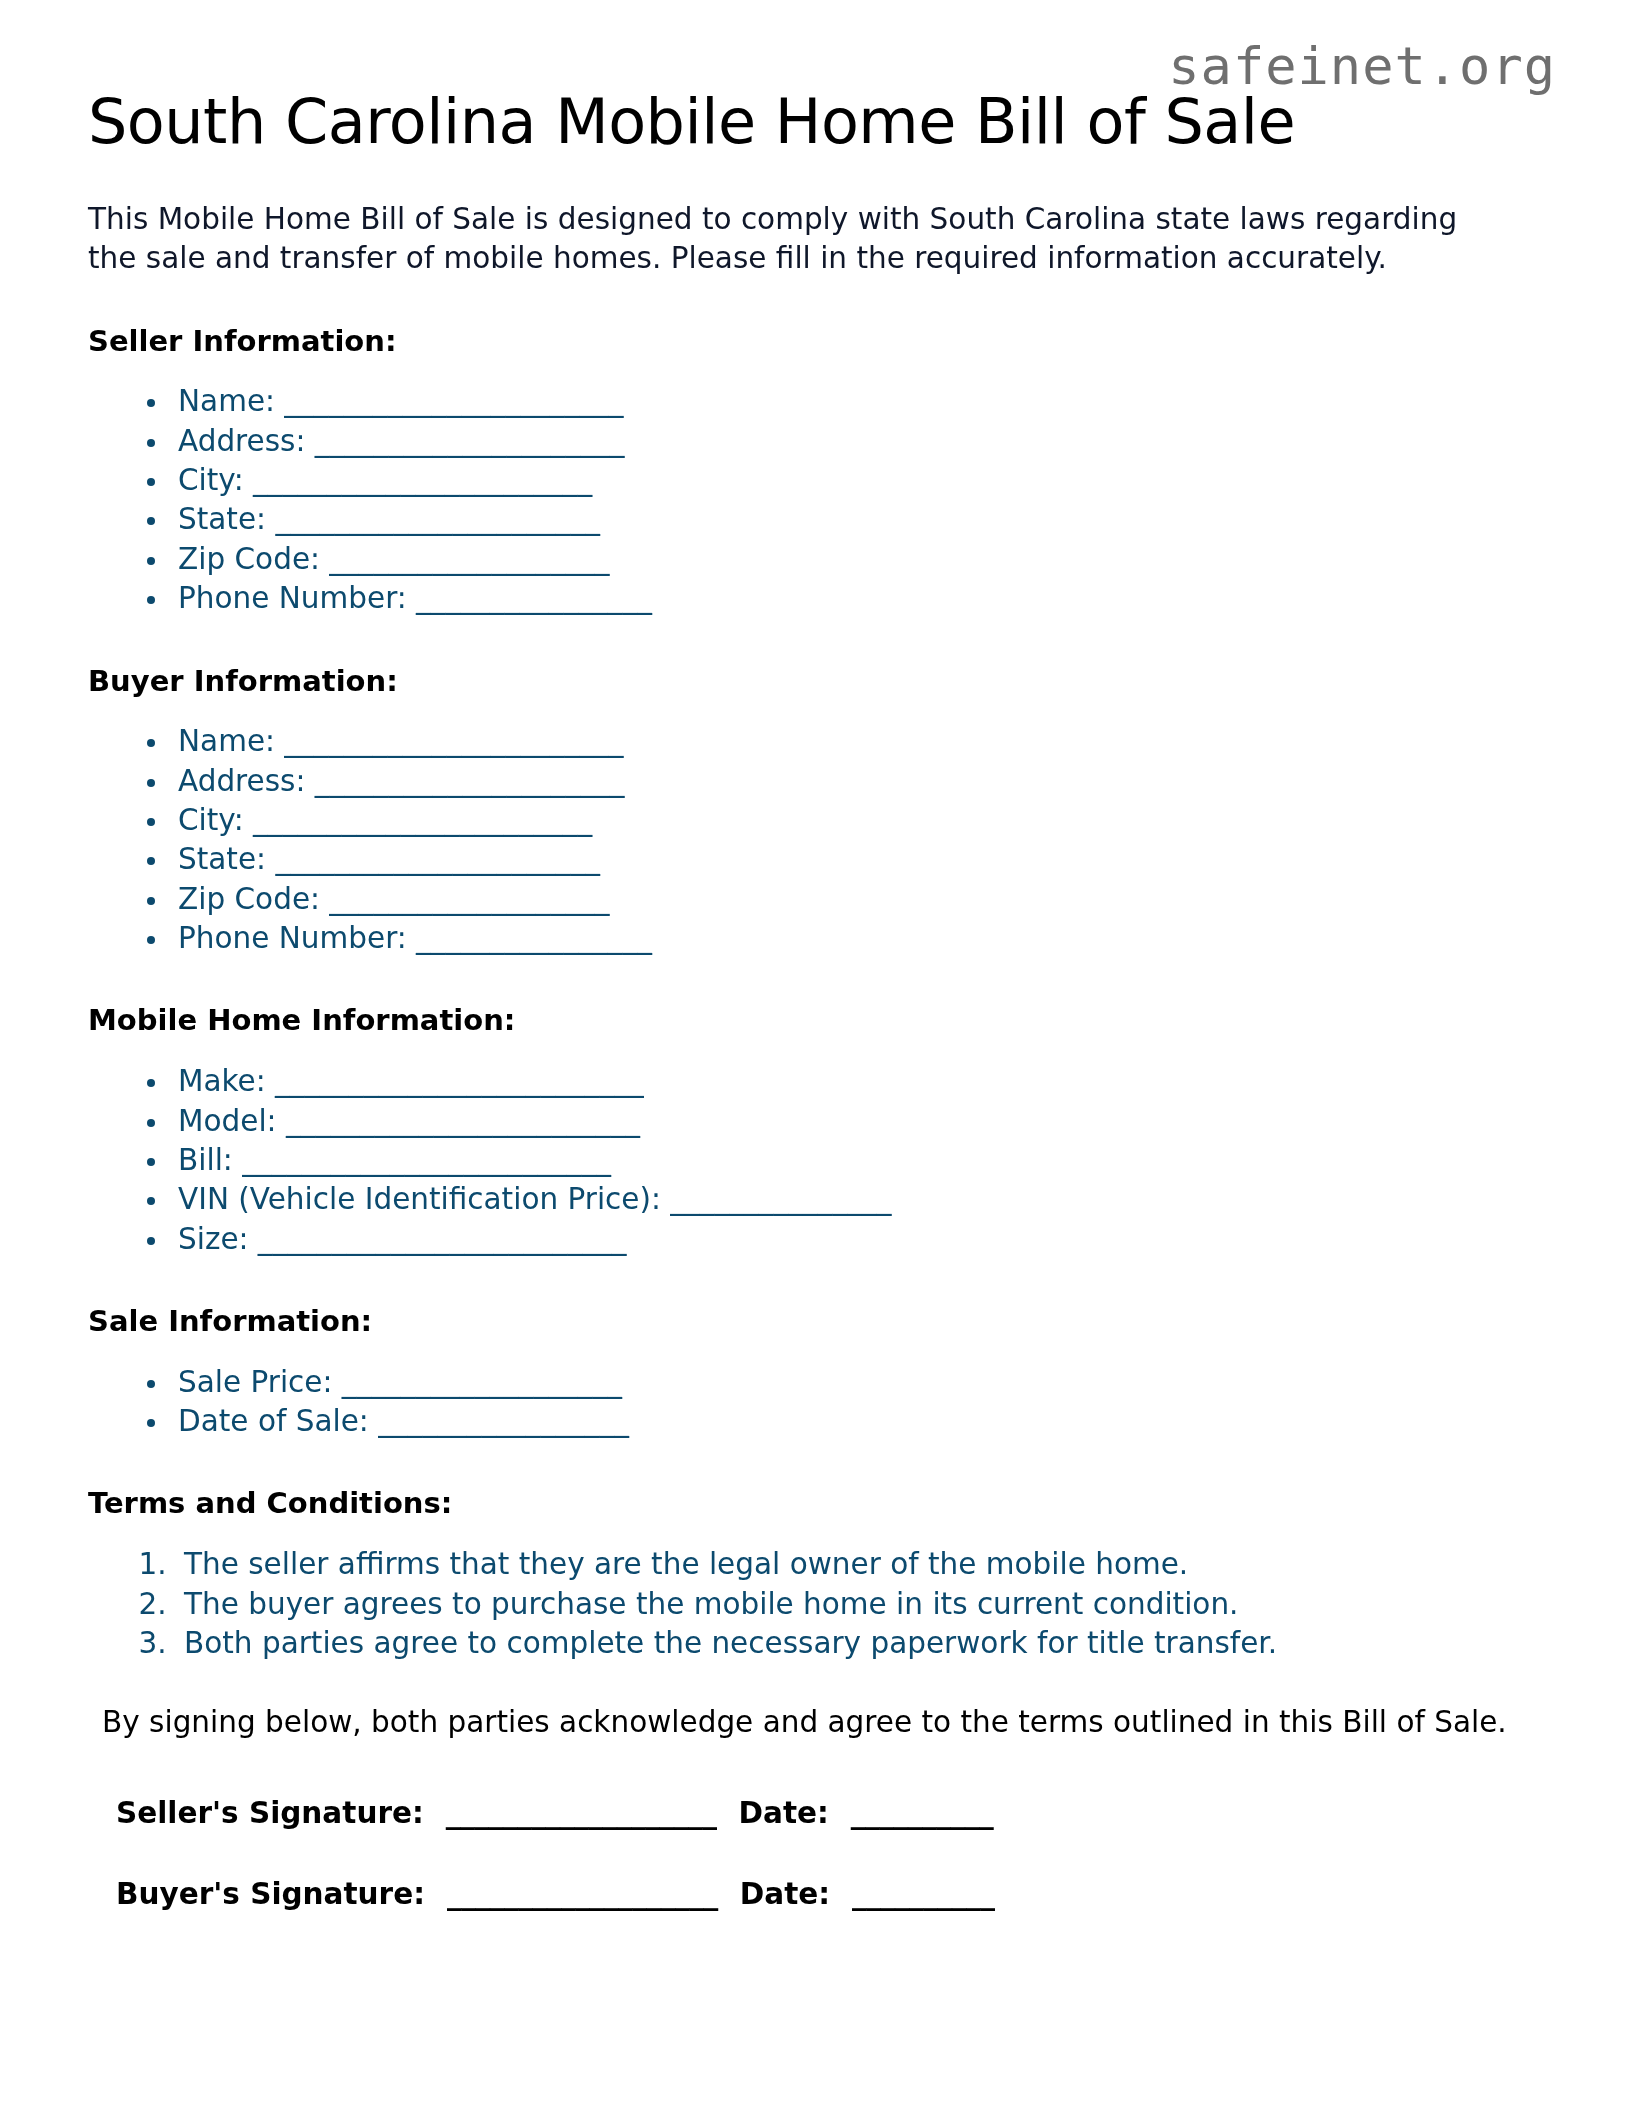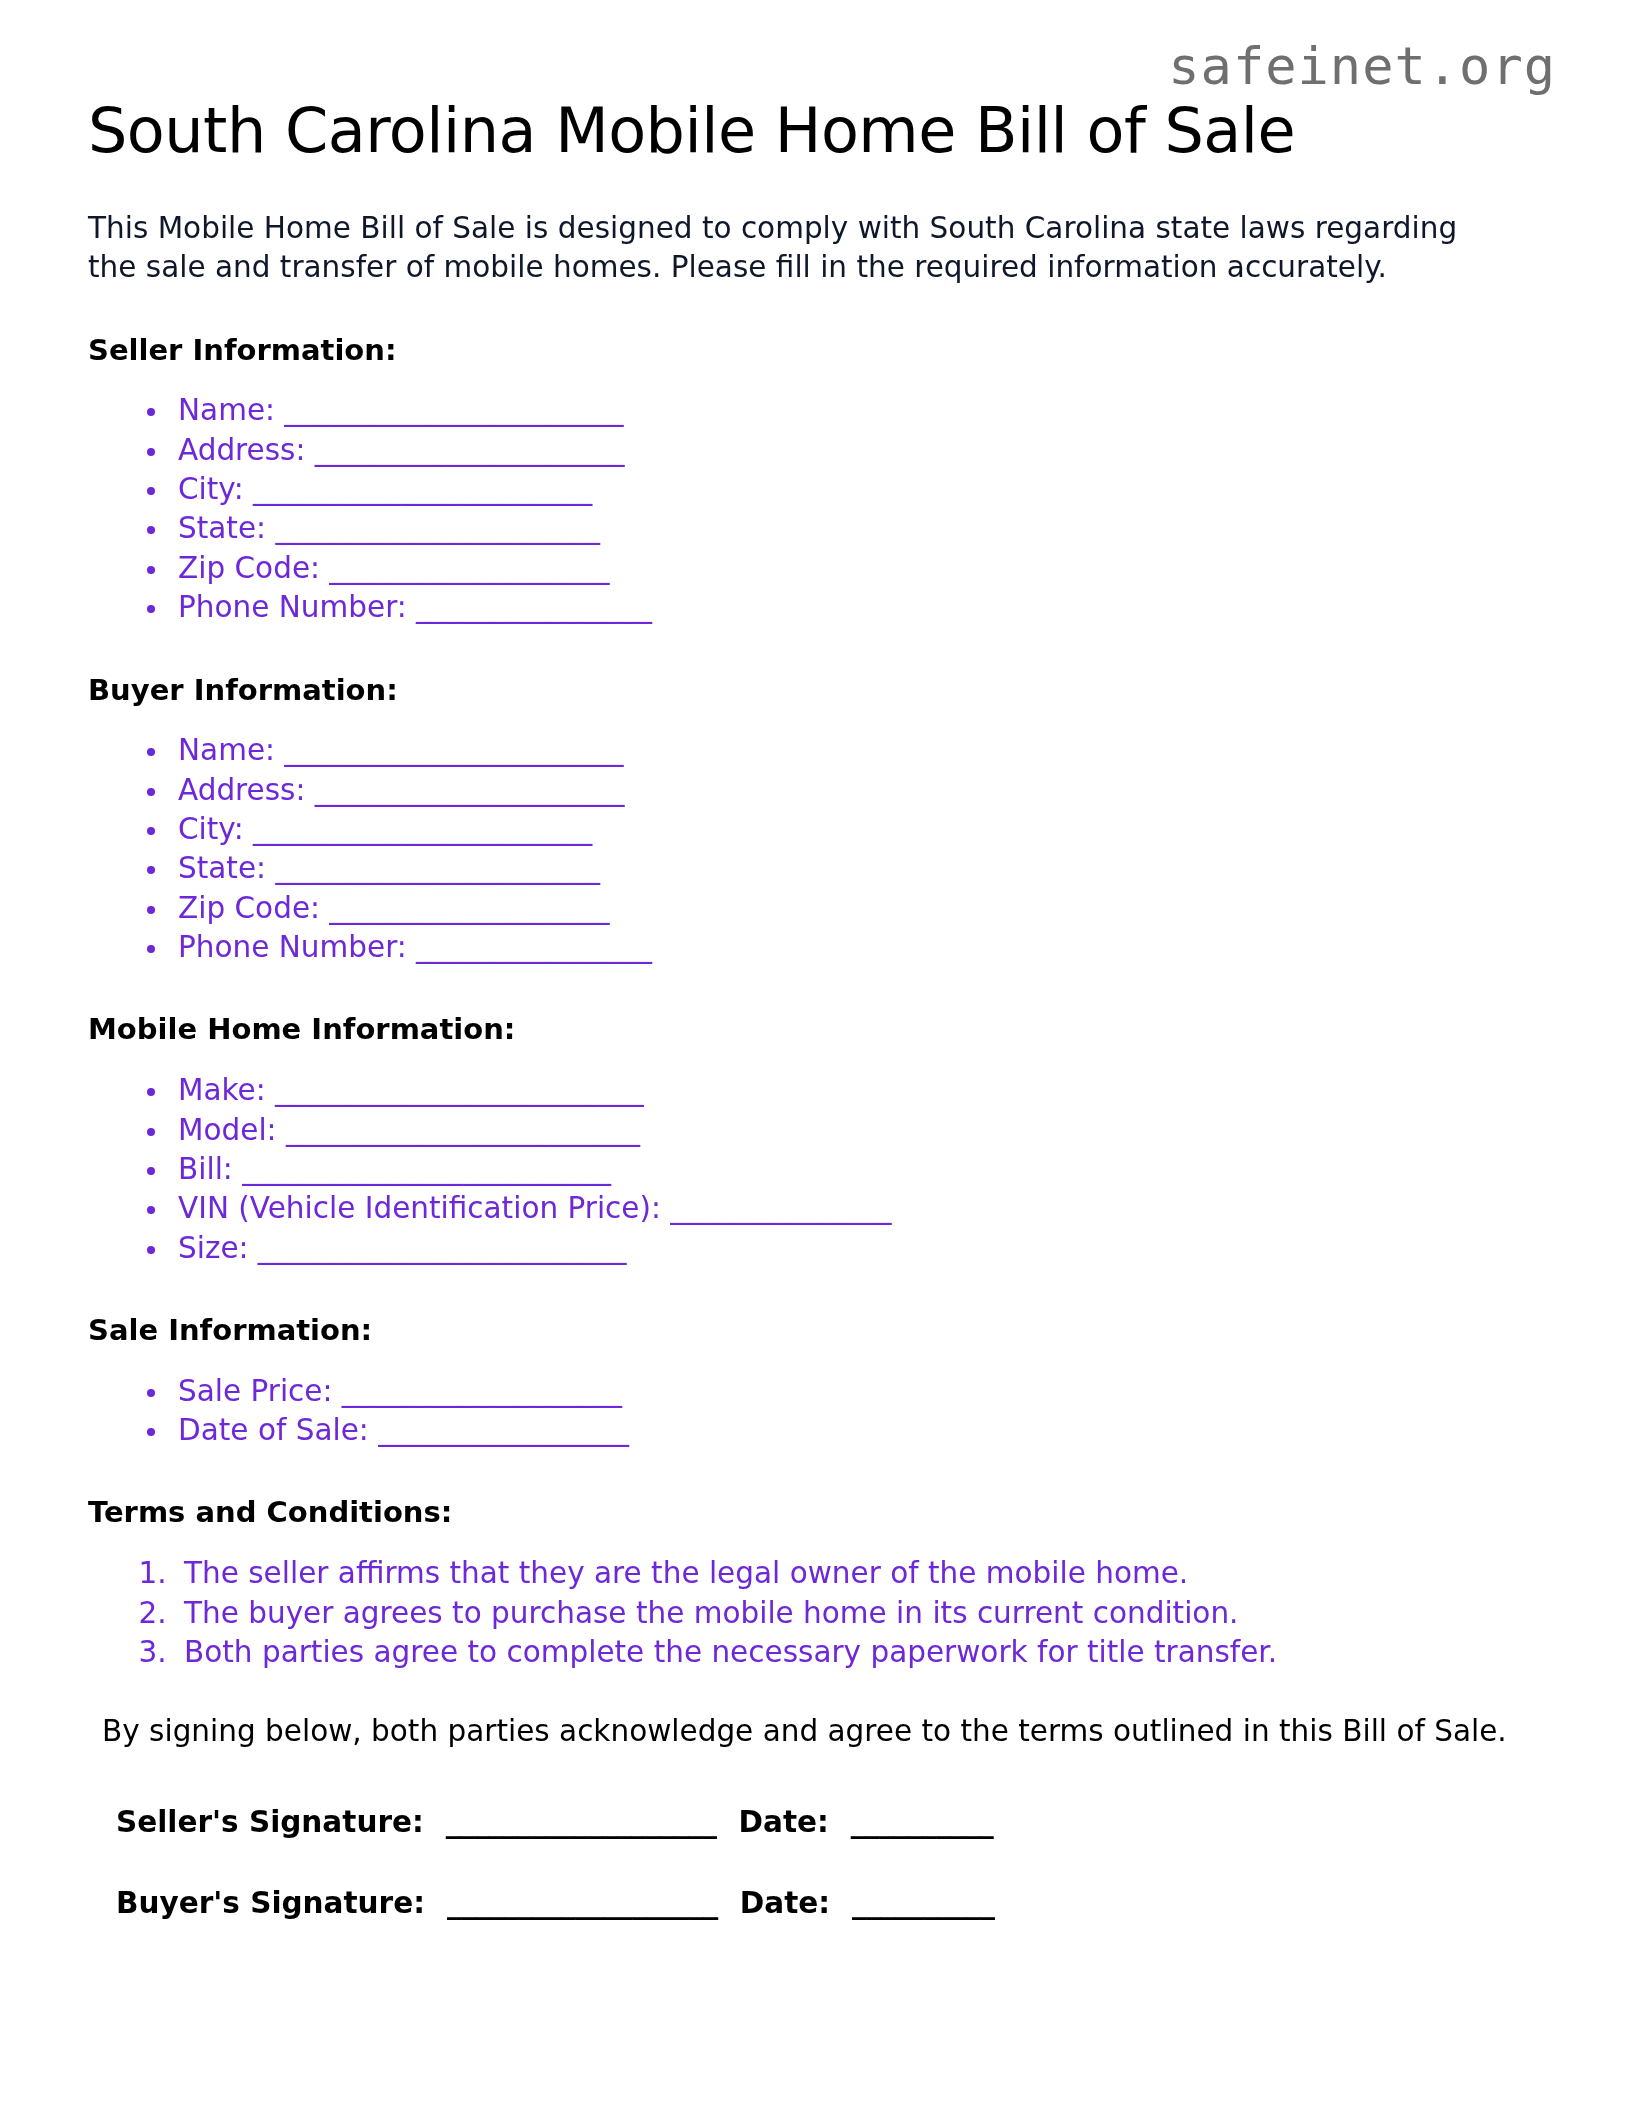--- a/index.html
+++ b/index.html
@@ -17,21 +17,21 @@
   }
 
   .page {
     position: absolute;
     left: 0;
     top: 0;
     width: 1644px;
     height: 2127px;
     background: #ffffff;
     box-sizing: border-box;
-    padding: 16px 88px;
+    padding: 7px 88px;
   }
 
   .watermark {
     position: absolute;
     top: 40px;
     right: 88px;
     font-family: "DejaVu Sans Mono", "Liberation Mono", monospace;
     font-size: 52px;
     letter-spacing: 1px;
     color: #6f6f6f;
@@ -78,21 +78,21 @@
   ol.terms-list {
     list-style-type: decimal;
     padding-left: 88px;
   }
 
   ul.field-list li,
   ol.terms-list li {
     font-size: 29.5px;
     line-height: 1.335;
     padding-left: 8px;
-    color: #6d28d9;
+    color: #0c4a6e;
   }
 
   ul.field-list li::marker {
     font-size: 26px;
   }
 
   .blank {
     letter-spacing: -0.5px;
   }
 

